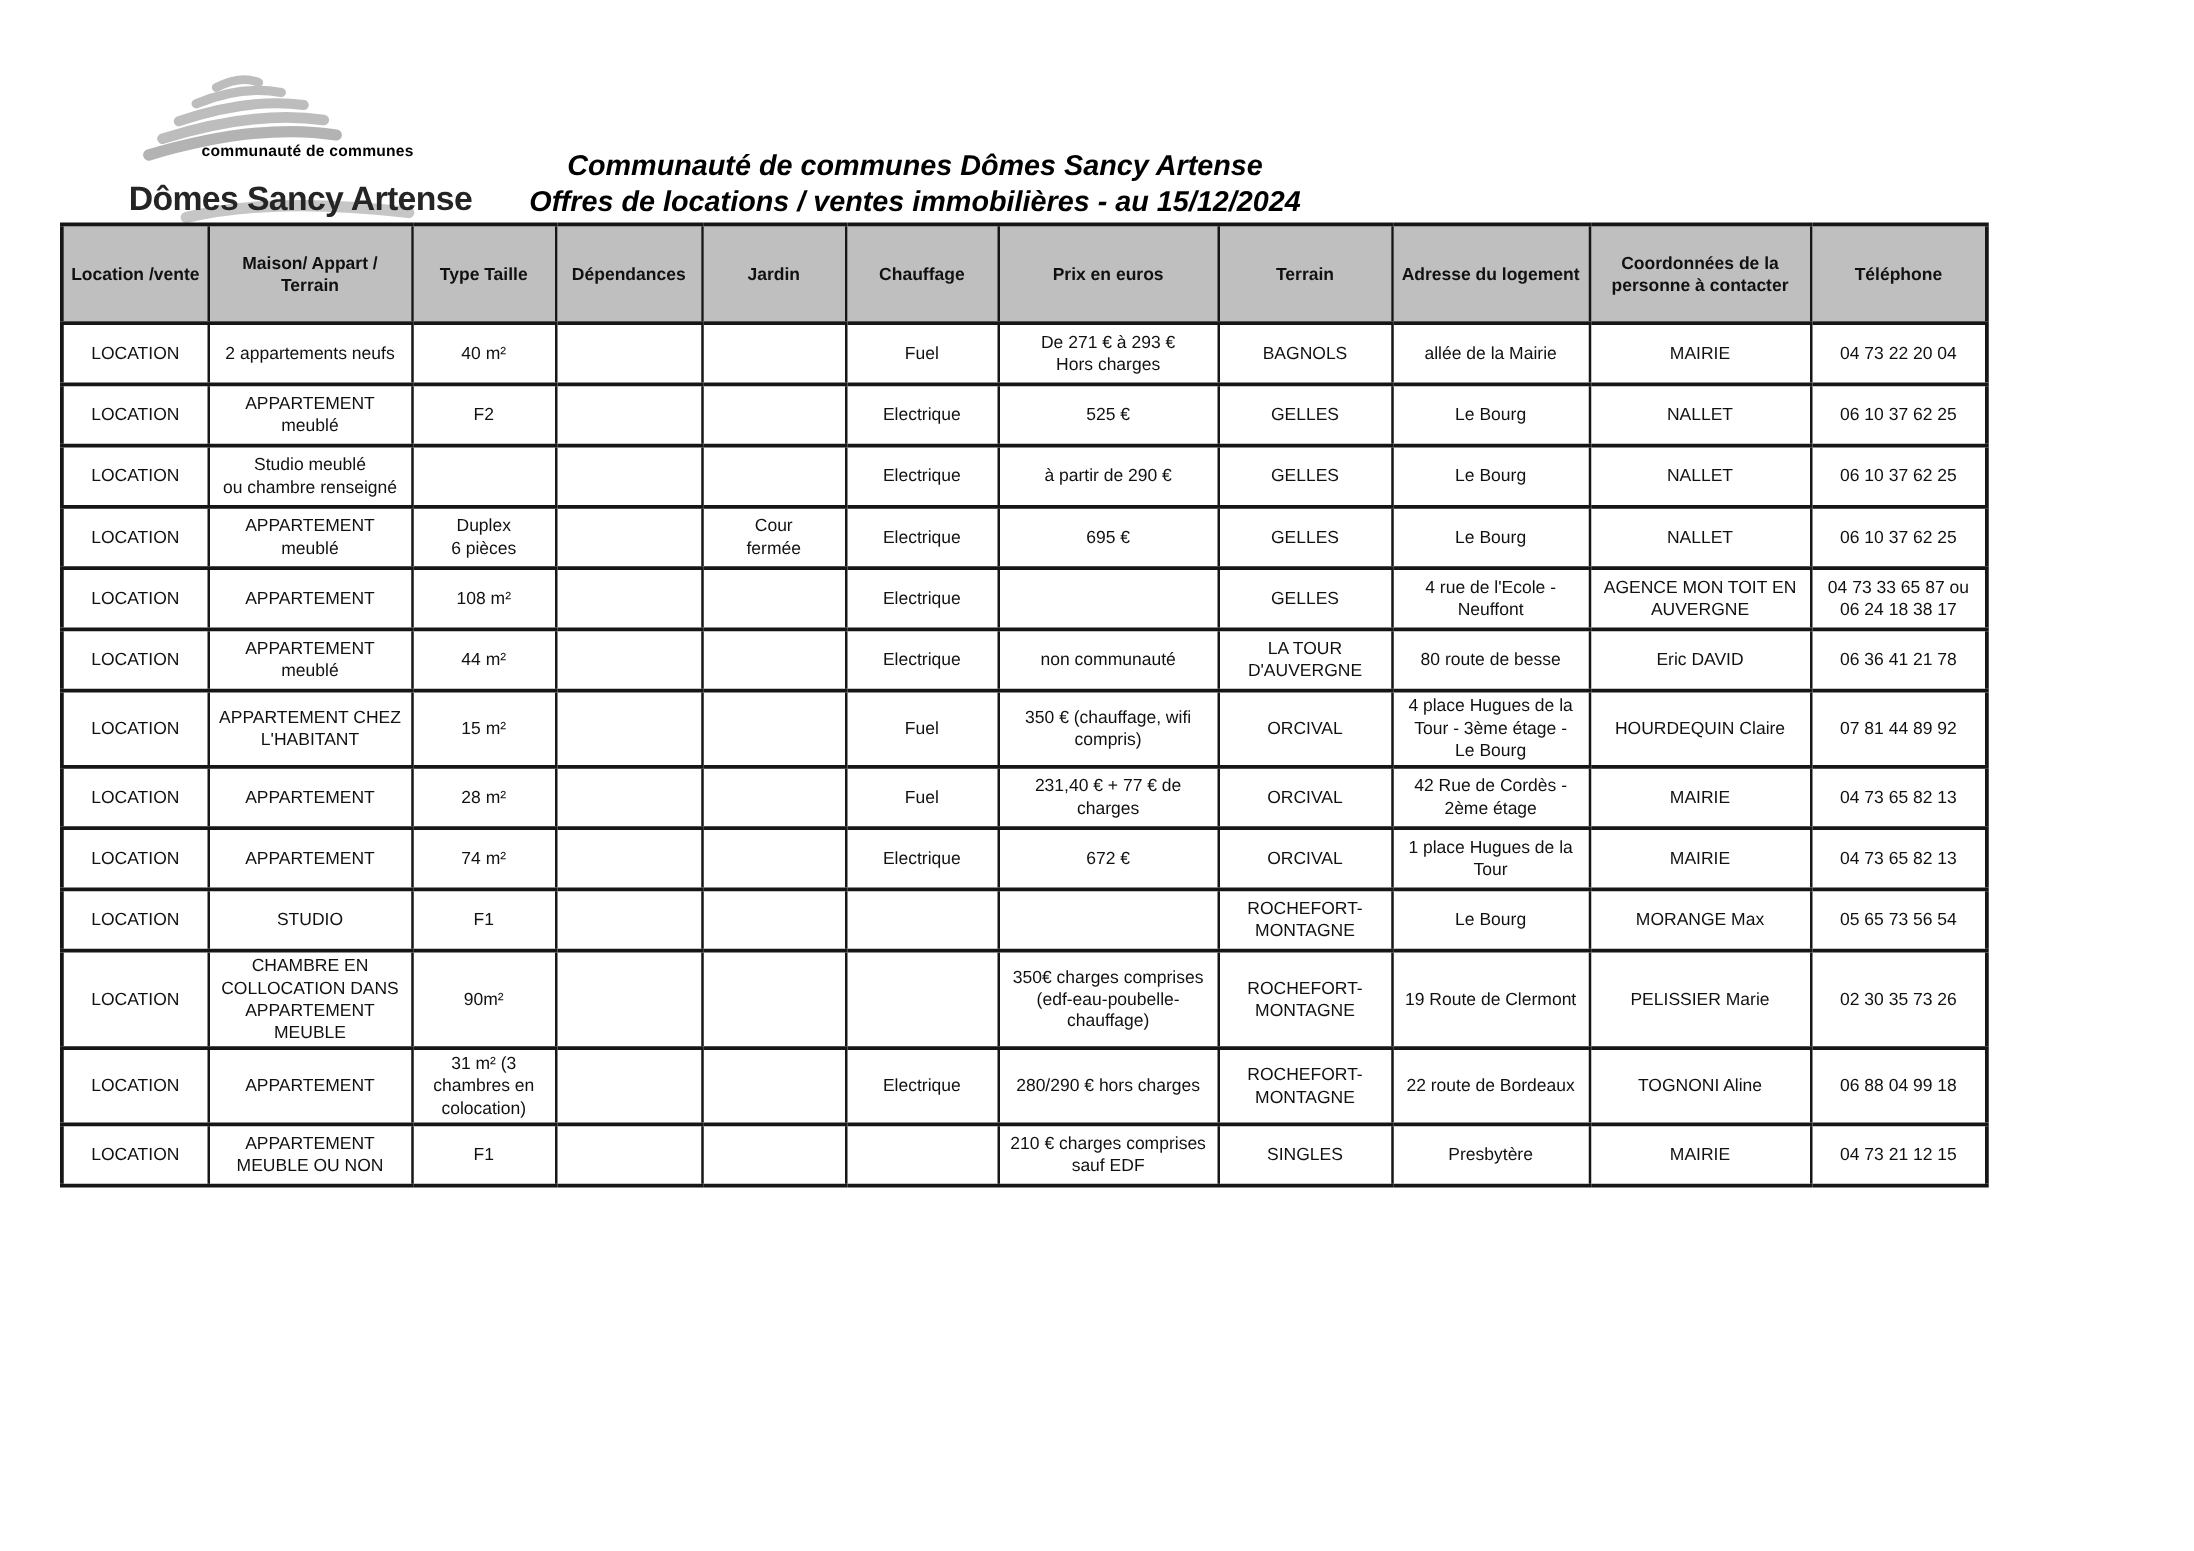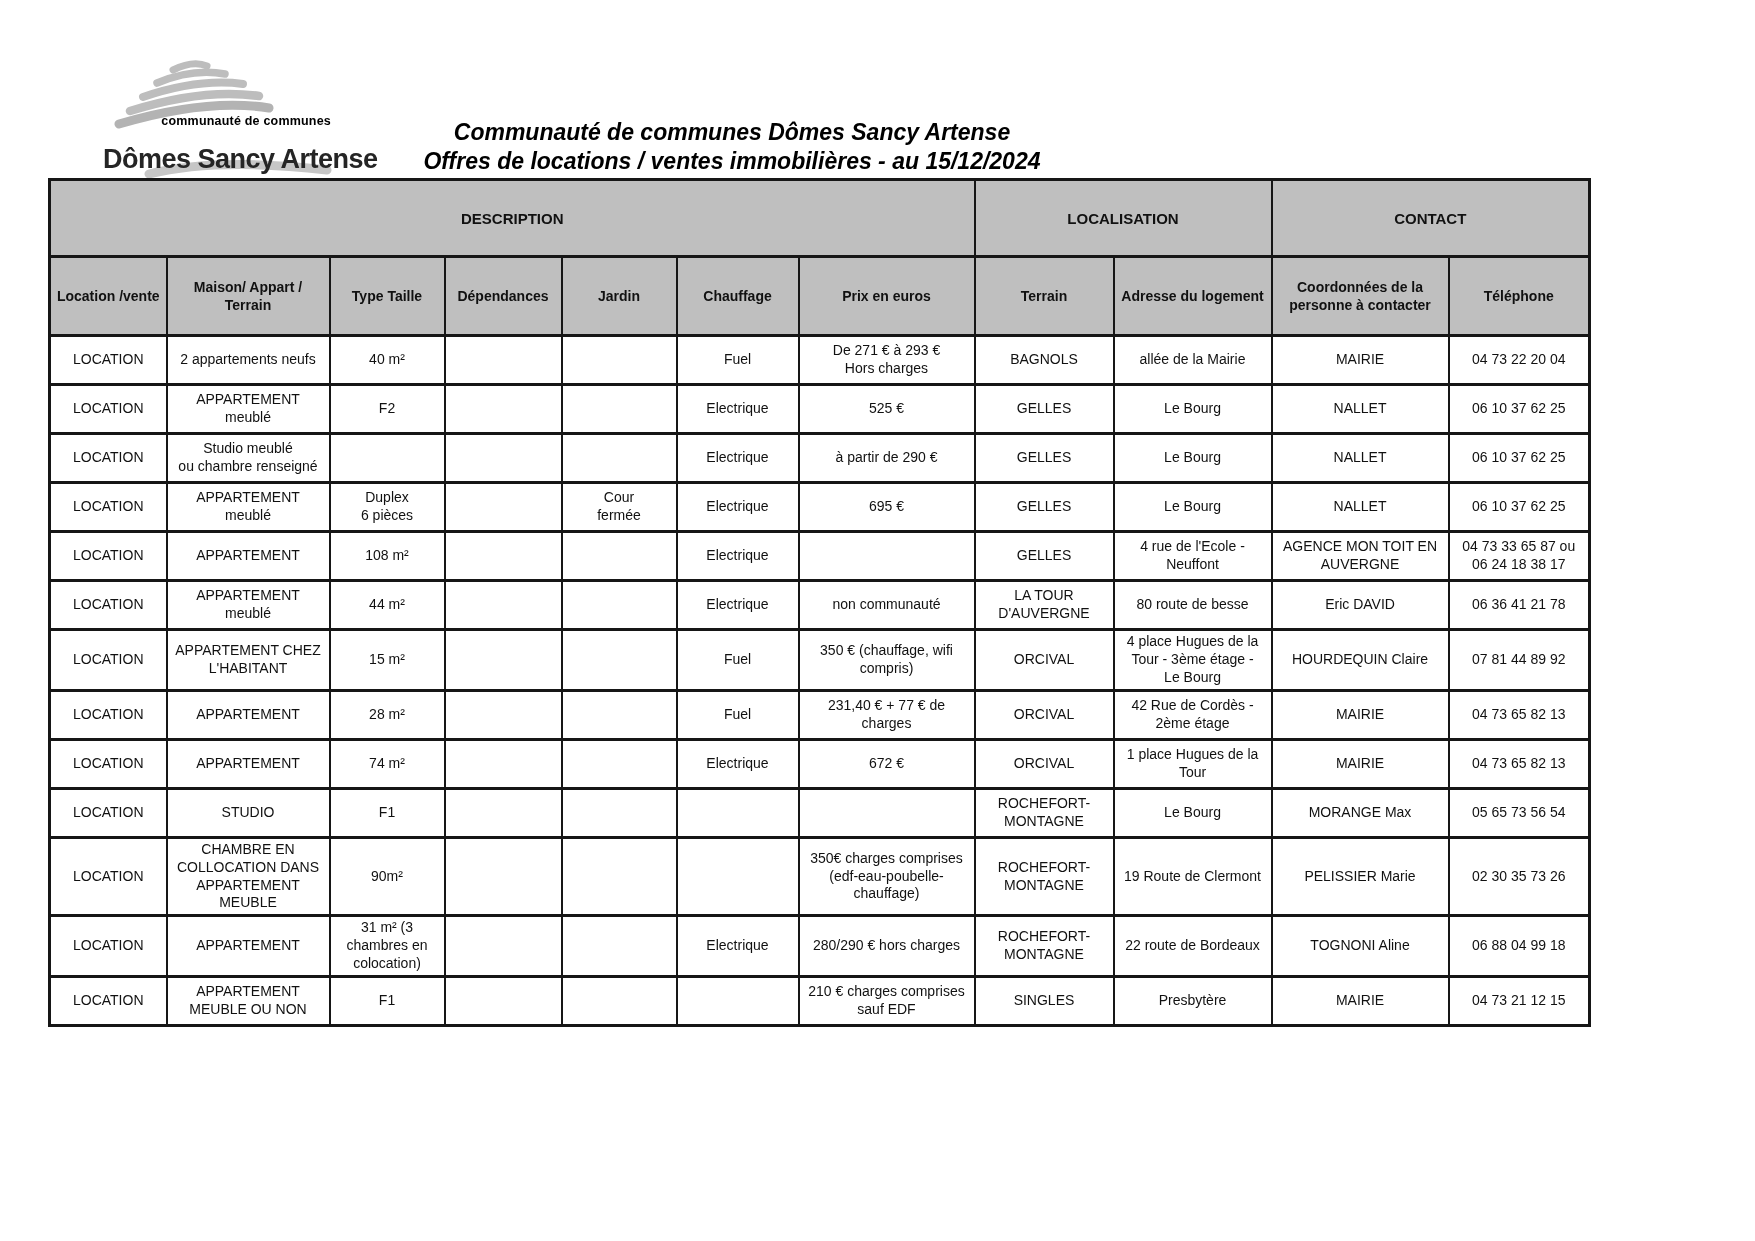--- a/index.html
+++ b/index.html
@@ -86,25 +86,20 @@
       <col style="width:117px">
         <col style="width:115px">
         <col style="width:122px">
       <col style="width:176px">
         <col style="width:139px">
         <col style="width:158px">
       <col style="width:177px">
         <col style="width:141px">
     </colgroup>
     <thead>
-      <tr>
-        <th class="group" colspan="7">DESCRIPTION</th>
-        <th class="group" colspan="2">LOCALISATION</th>
-        <th class="group" colspan="2">CONTACT</th>
-      </tr>
       <tr>
         <th class="colhead">Location /vente</th>
         <th class="colhead">Maison/ Appart /
 Terrain</th>
         <th class="colhead">Type Taille</th>
         <th class="colhead">Dépendances</th>
         <th class="colhead">Jardin</th>
         <th class="colhead">Chauffage</th>
         <th class="colhead">Prix en euros</th>
         <th class="colhead">Terrain</th>

